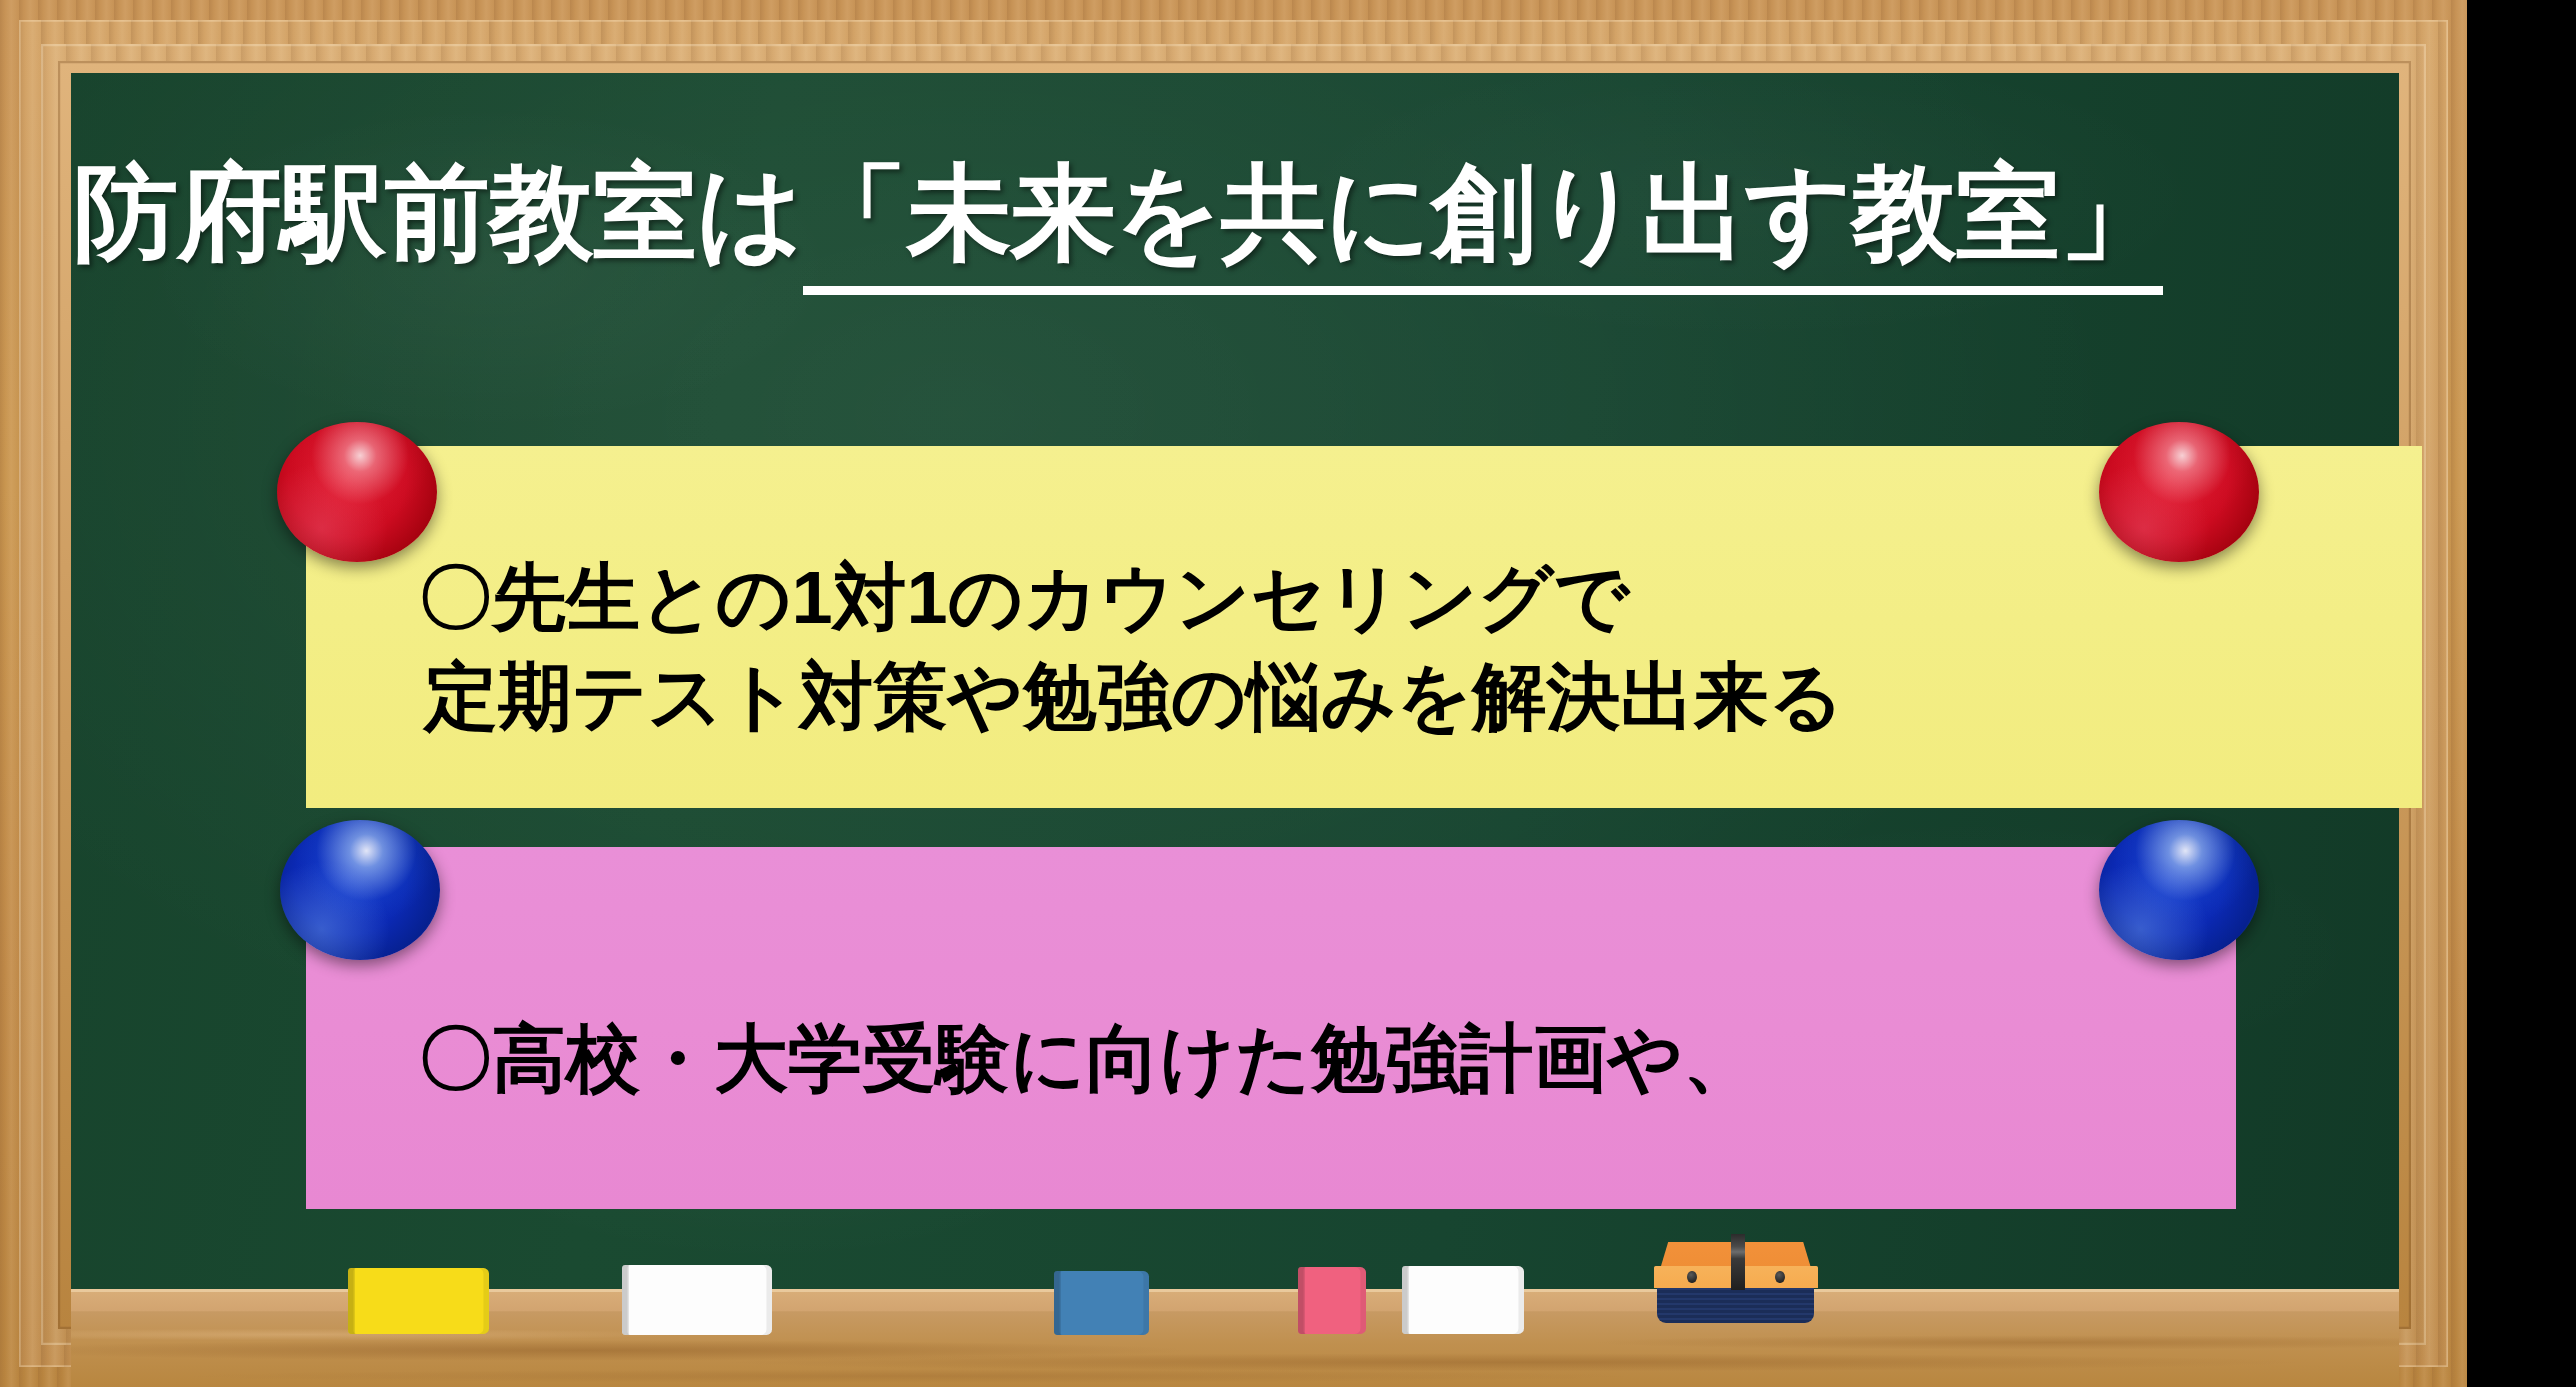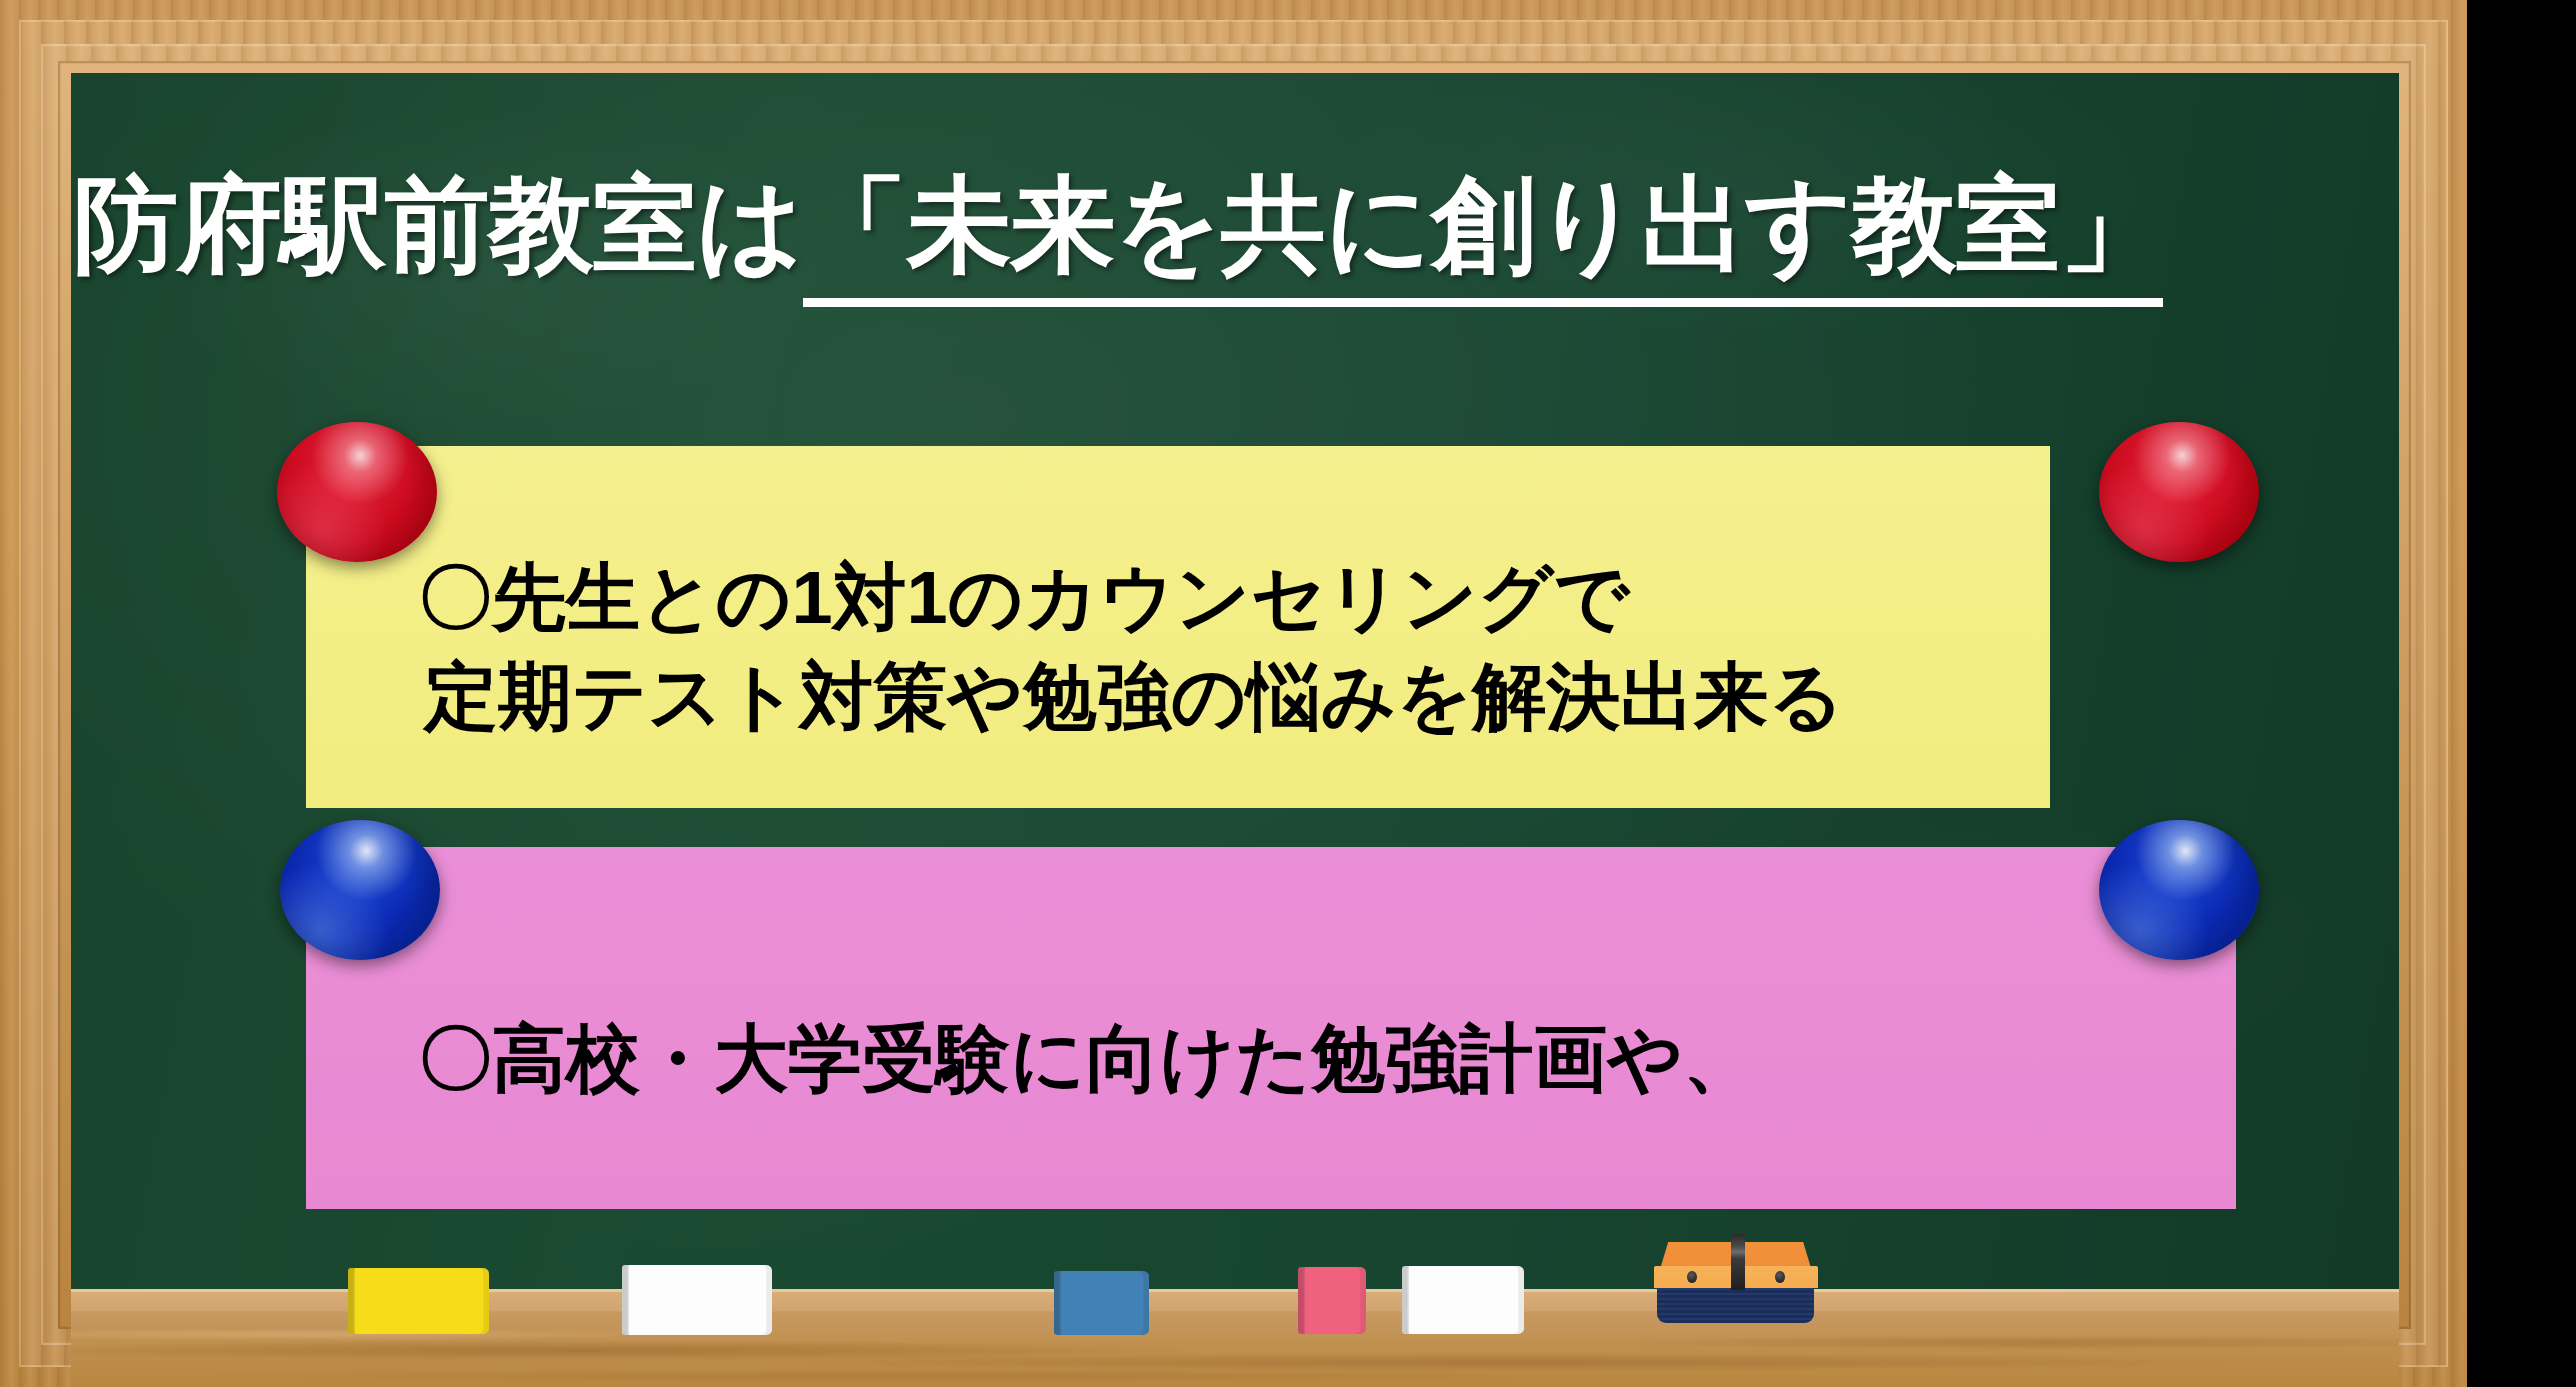--- a/index.html
+++ b/index.html
@@ -176,21 +176,21 @@
       radial-gradient(circle at 54% 22%, rgba(255,255,255,0.88) 0%, rgba(190,225,255,0.55) 12%, rgba(40,110,235,0.12) 36%, rgba(0,0,0,0) 52%),
       radial-gradient(circle at 26% 78%, rgba(140,190,255,0.35) 0%, rgba(0,0,0,0) 42%),
       radial-gradient(circle at 44% 42%, #1333c8 0%, #0b29b4 46%, #06208f 74%, #2a6ed6 92%, #4f9ae8 100%);
     box-shadow: 0 5.6px 14.6px rgba(0,0,0,0.45);
   }
 
   
   .headline {
     position: absolute;
     left: 73px;
-    top: 172px;
+    top: 160px;
     width: 2265px;
     color: #ffffff;
     font-size: 105px;
     font-weight: 700;
     letter-spacing: -1.1px;
     line-height: 1.0;
     white-space: nowrap;
     text-shadow: 2.8px 2.8px 5.6px rgba(0,0,0,0.45);
   }
   .headline .plain { }
@@ -203,21 +203,21 @@
   .box {
     position: absolute;
     box-sizing: border-box;
     display: flex;
     flex-direction: column;
     justify-content: center;
   }
   .box.yellow {
     left: 306px;
     top: 446px;
-    width: 1744px;
+    width: 2116px;
     height: 362px;
     background: linear-gradient(180deg, #f5f08f 0%, #f3ee86 48%, #f2ec7f 100%);
   }
   .box.pink {
     left: 306px;
     top: 847px;
     width: 1930px;
     height: 362px;
     background: linear-gradient(180deg, #e98fd7 0%, #e98cd4 50%, #e888d2 100%);
   }

